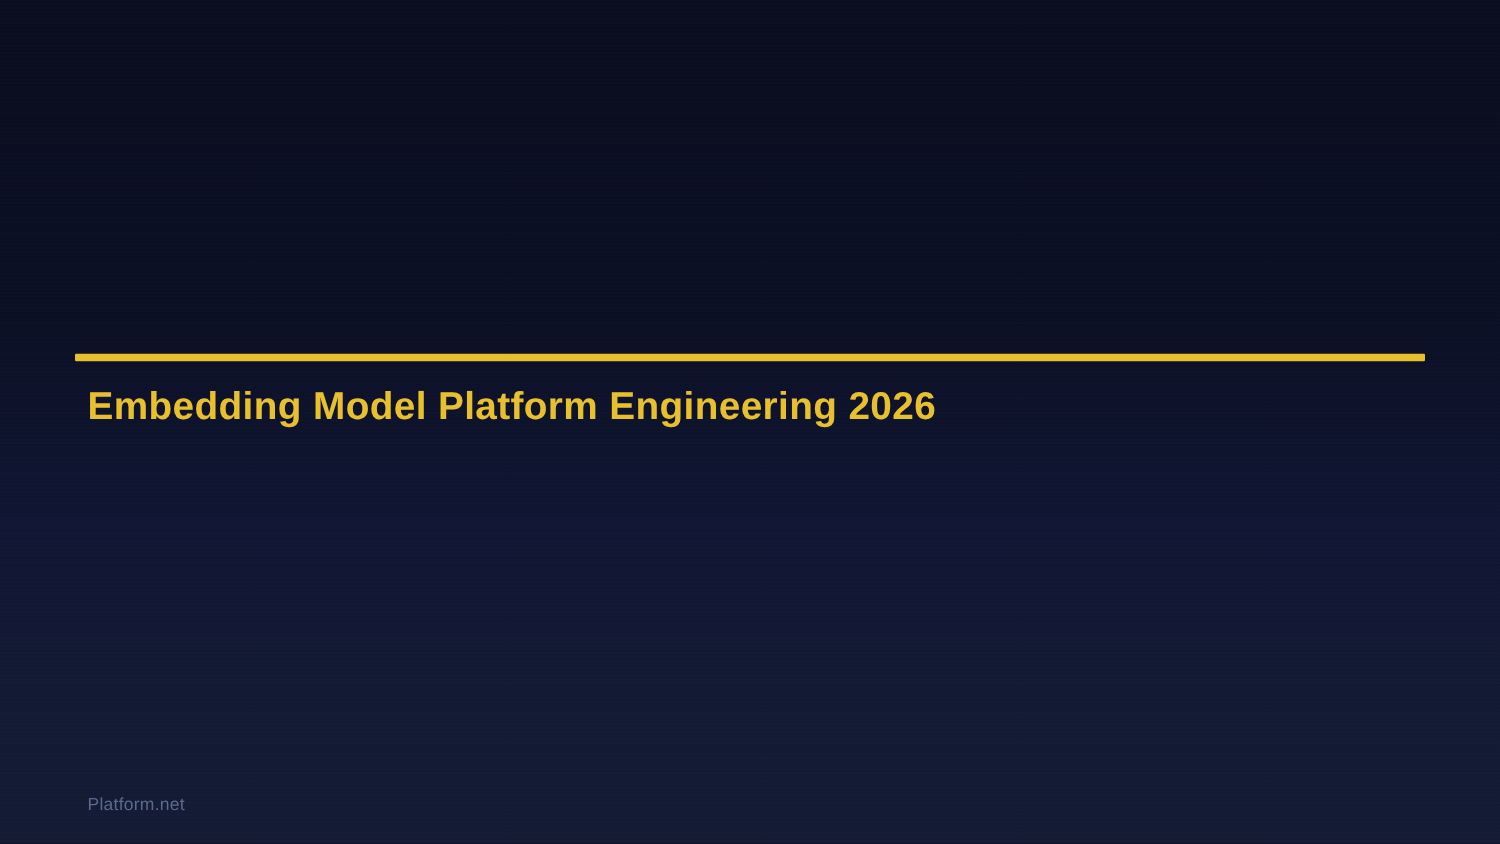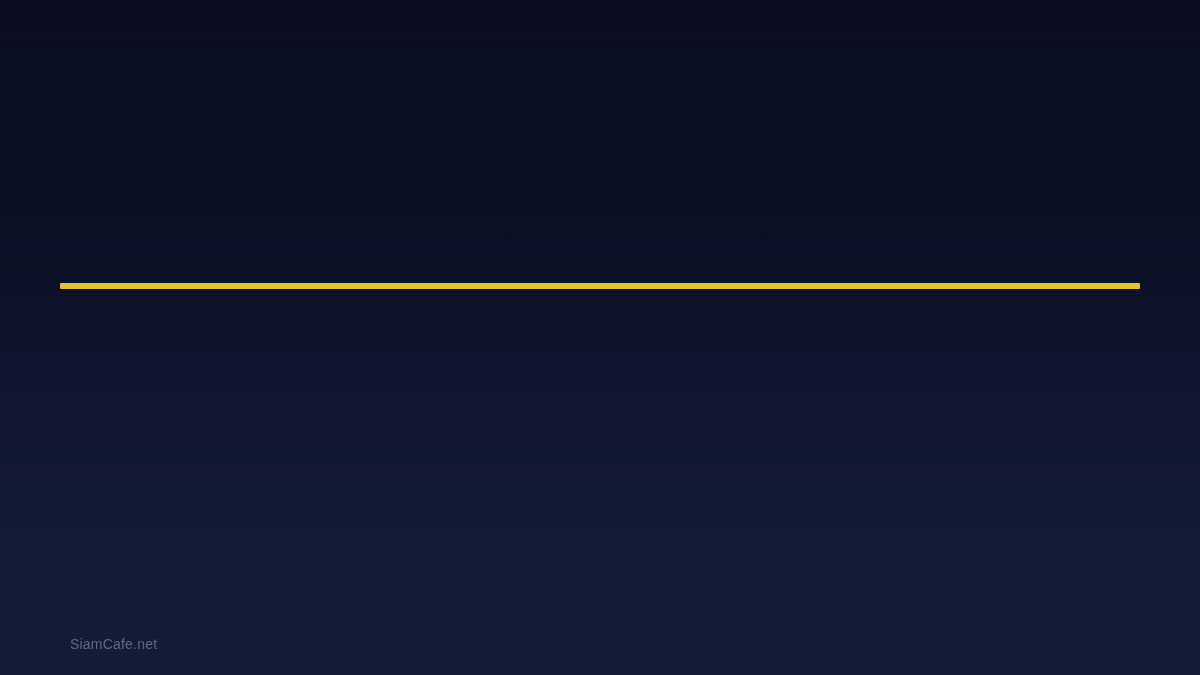--- a/index.html
+++ b/index.html
@@ -82,19 +82,20 @@
 </style>
 </head>
 <body>
 
 <div class="slide">
 
   <div class="slide-grain"></div>
 
   <div class="title-block">
     <div class="accent-bar"></div>
+    <h1 class="slide-title">Embedding Model Platform Engineering 2026</h1>
   </div>
 
   <div class="footer">
-    <span class="footer-text">SiamCafe.net</span>
+    <span class="footer-text">Platform.net</span>
   </div>
 
 </div>
 
 </body></html>

